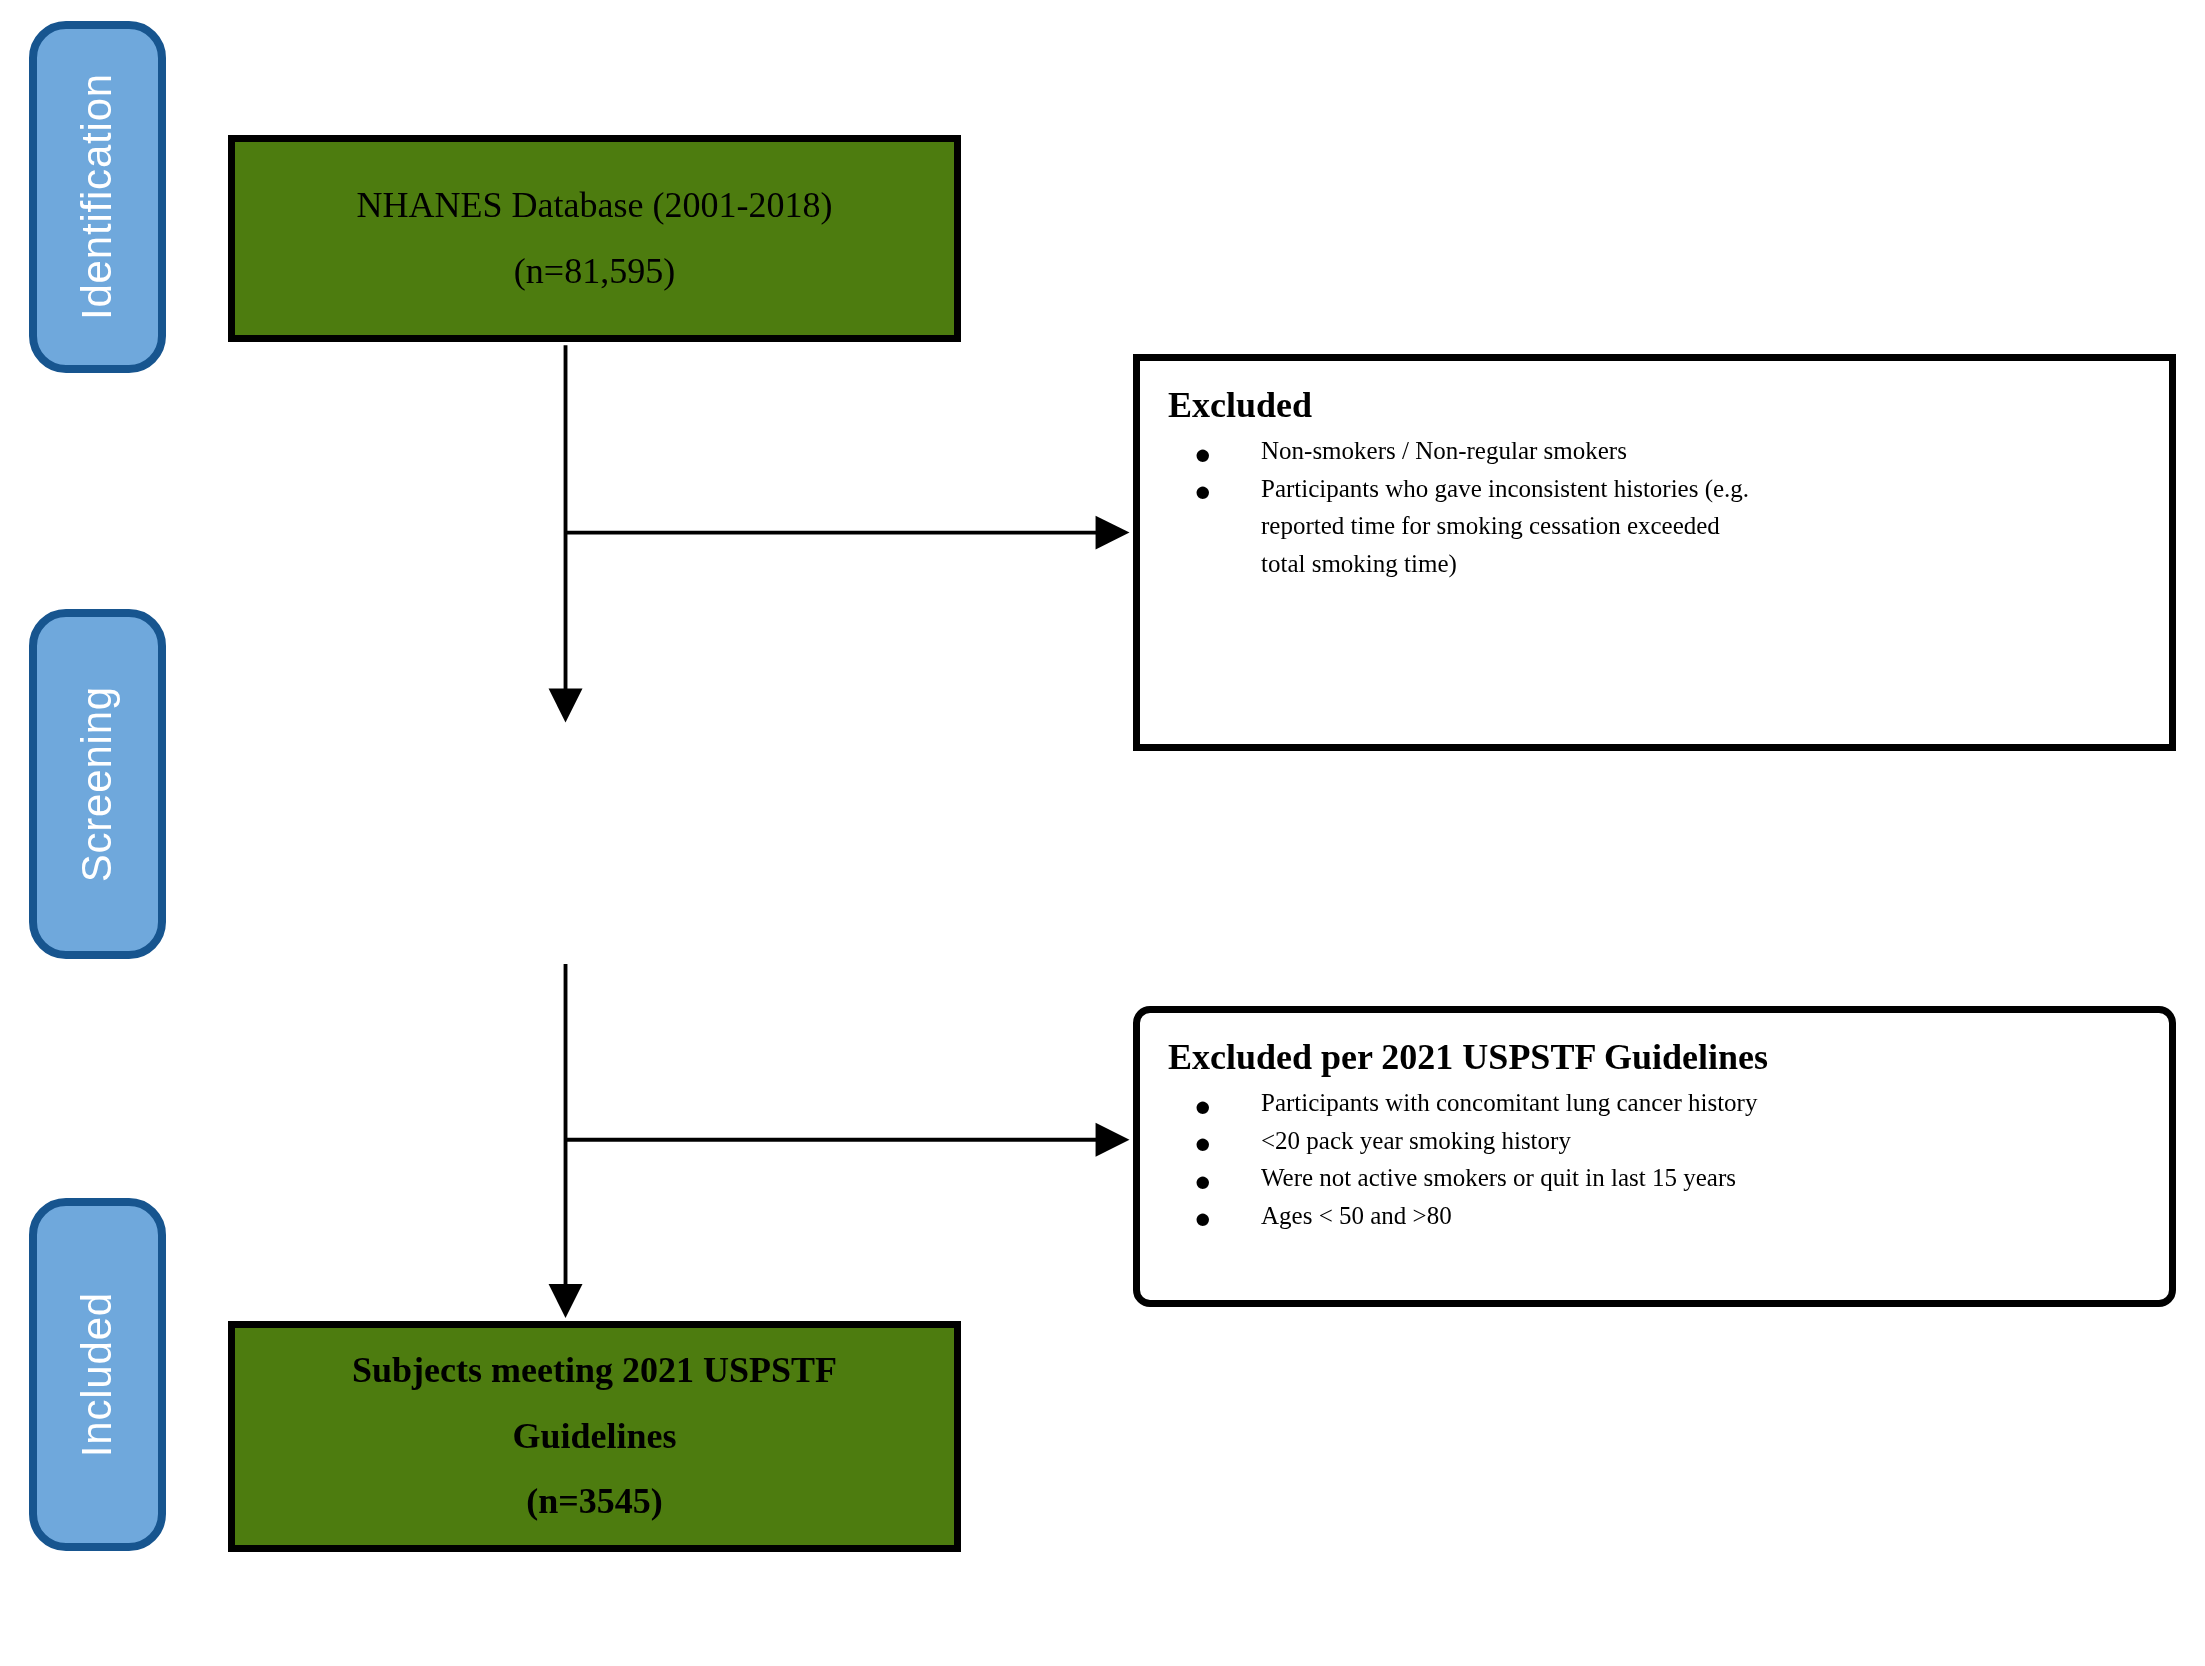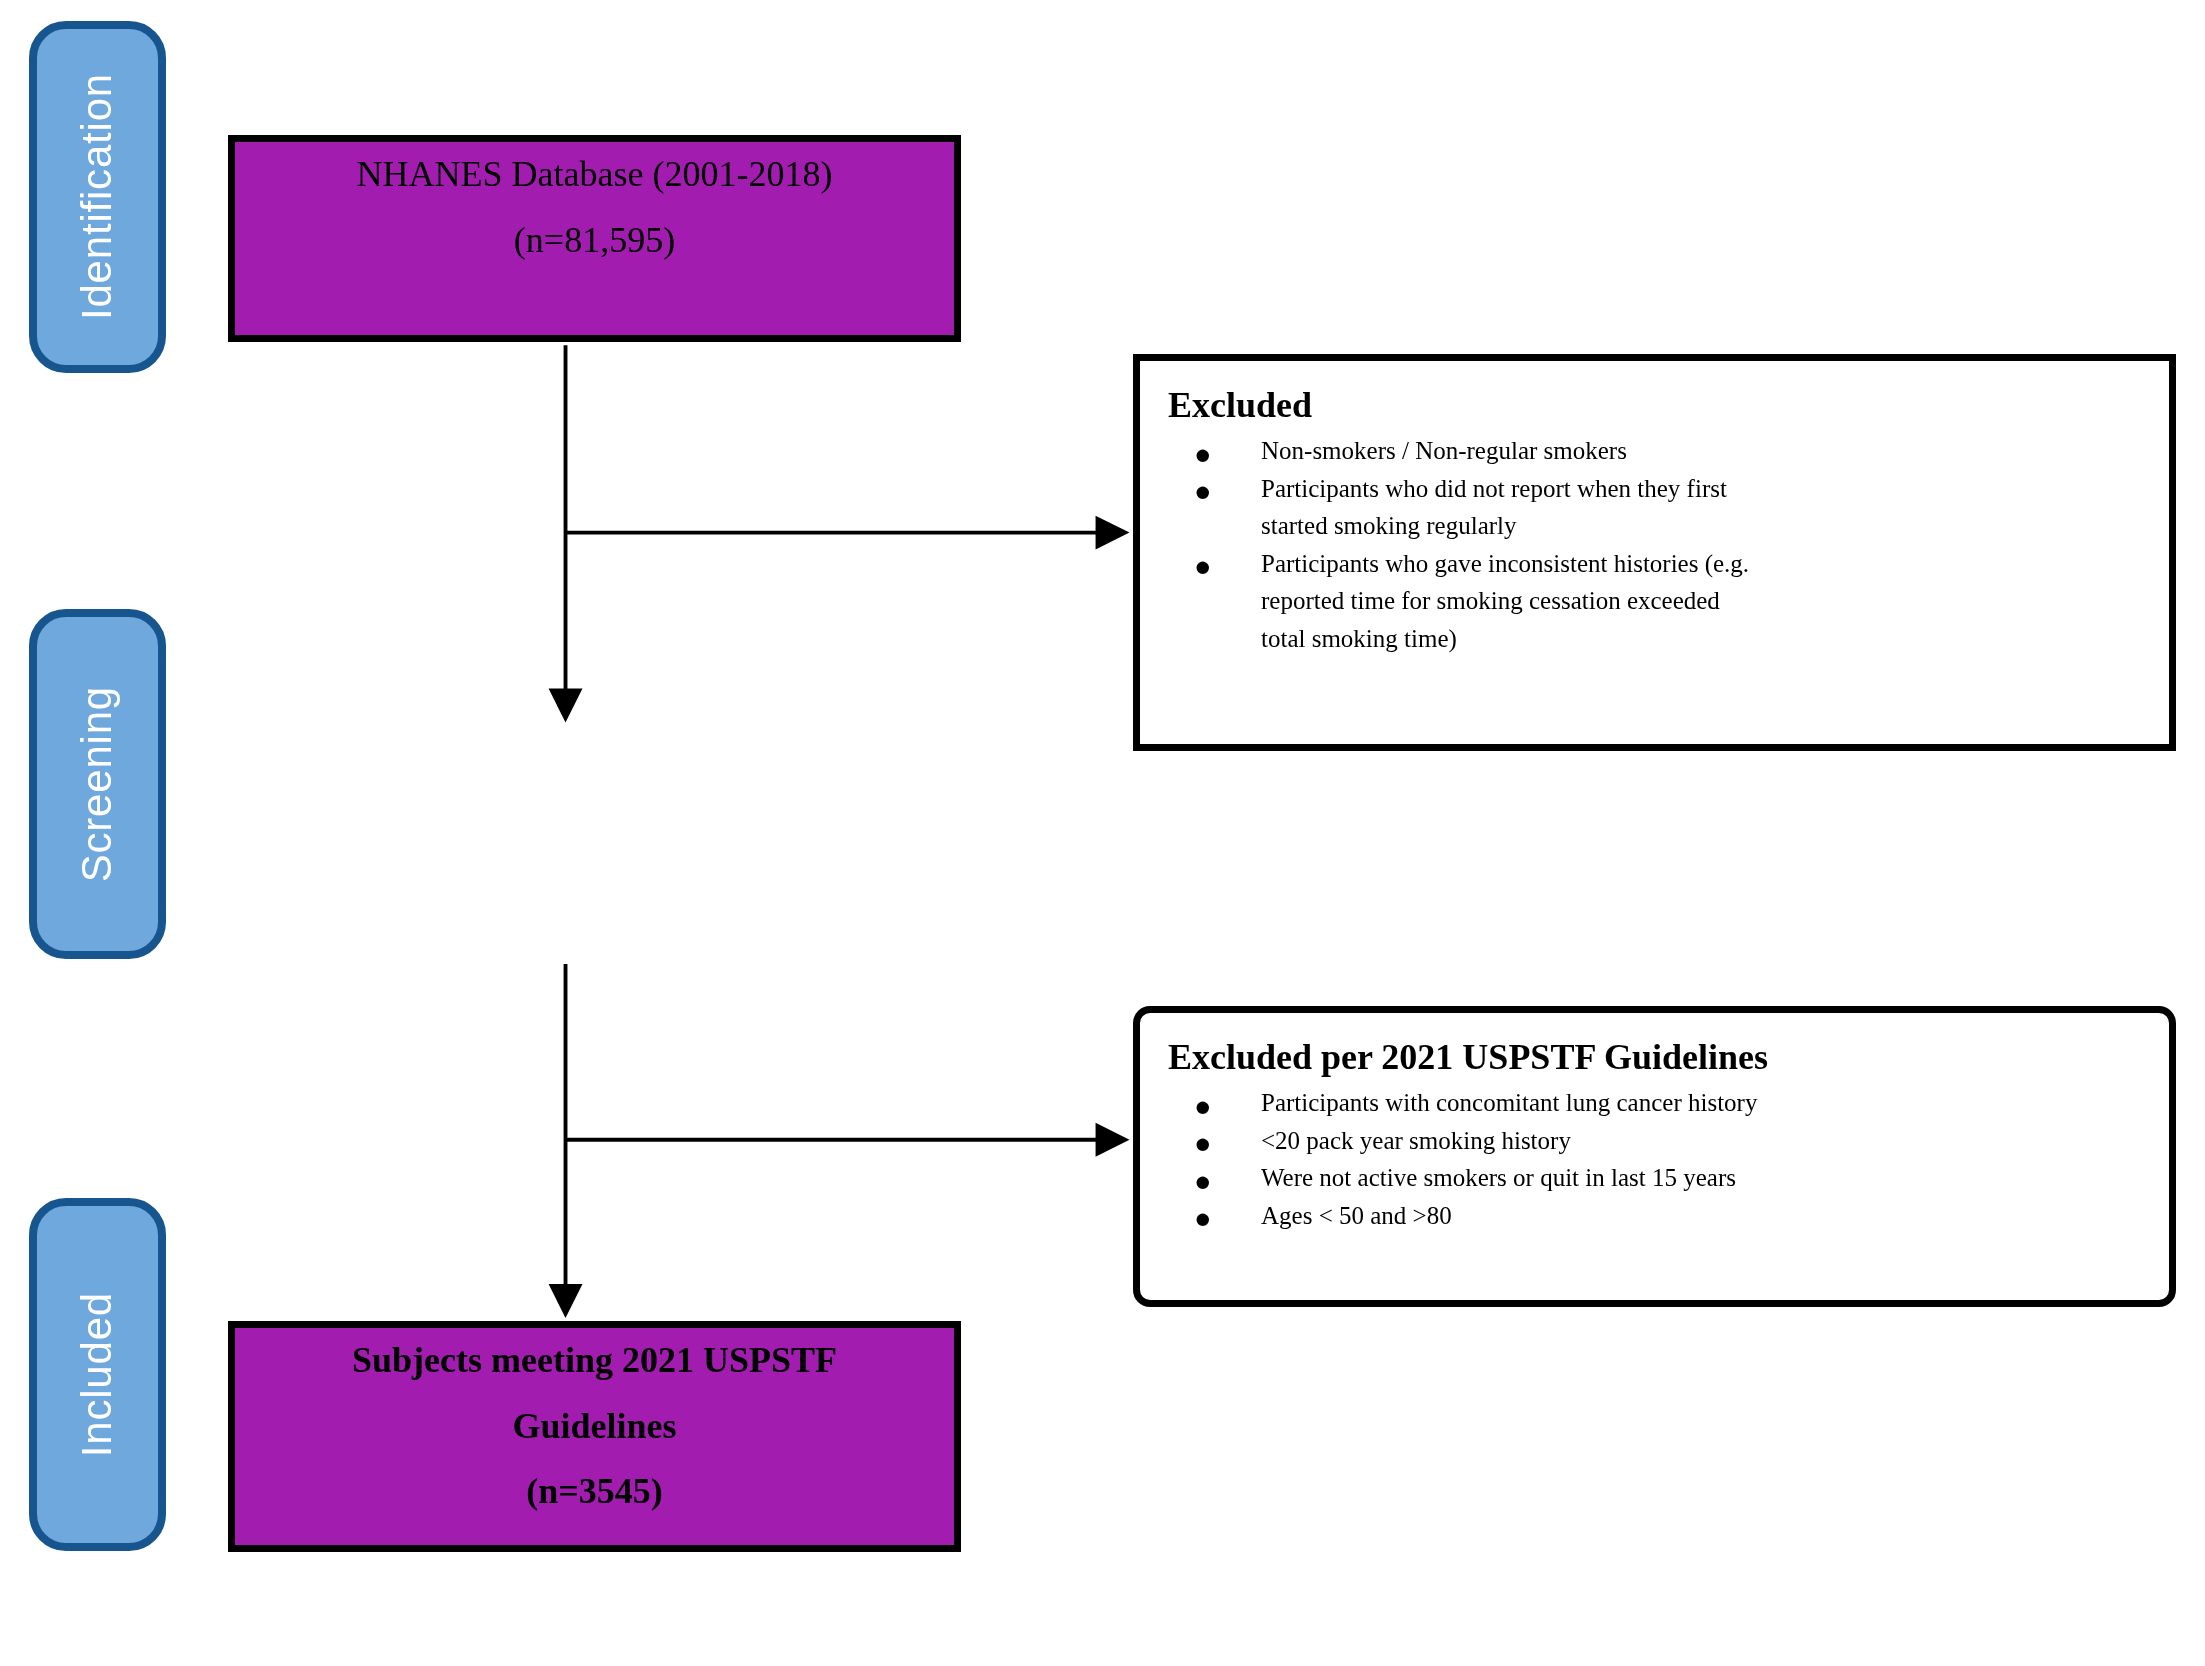--- a/index.html
+++ b/index.html
@@ -38,25 +38,25 @@
   .stage-2 { top: 609px;  height: 350px; }
   .stage-3 { top: 1198px; height: 353px; }
 
   
   .box {
     position: absolute;
     left: 228px;
     width: 733px;
     box-sizing: border-box;
     border: 7px solid #000000;
-    background: #a21caf;
+    background: #4d7c0f;
     display: flex;
     flex-direction: column;
     align-items: center;
-    justify-content: flex-start;
+    justify-content: center;
     text-align: center;
     color: #000000;
     font-size: 36px;
   }
   .box .line { line-height: 1.82; white-space: nowrap; }
   .box-1 { top: 135px;  height: 207px; }
   .box-2 { top: 725px;  height: 235px; }
   .box-3 { top: 1321px; height: 231px; font-weight: bold; }
 
   
@@ -140,22 +140,20 @@
   <div class="box box-3">
     <div class="line">Subjects meeting 2021 USPSTF</div>
     <div class="line">Guidelines</div>
     <div class="line">(n=3545)</div>
   </div>
 
   <div class="exc exc-1">
     <div class="heading">Excluded</div>
     <ul>
       <li>Non-smokers / Non-regular smokers</li>
-      <li>Participants who did not report when they first
-started smoking regularly</li>
       <li>Participants who gave inconsistent histories (e.g.
 reported time for smoking cessation exceeded
 total smoking time)</li>
     </ul>
   </div>
 
   <div class="exc exc-2">
     <div class="heading">Excluded per 2021 USPSTF Guidelines</div>
     <ul>
       <li>Participants with concomitant lung cancer history</li>

